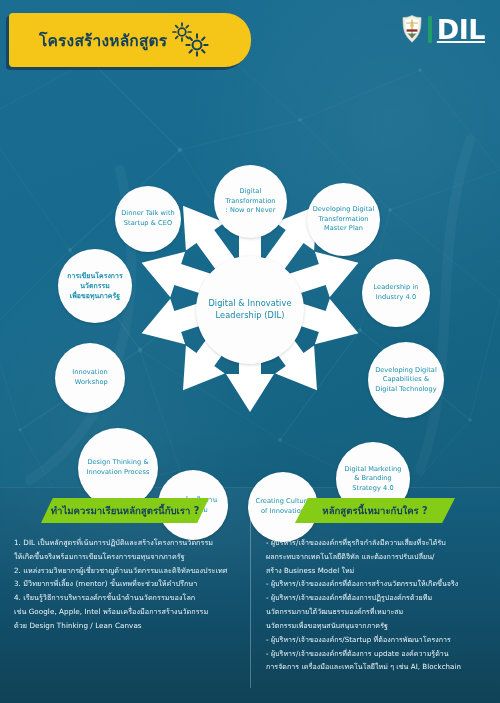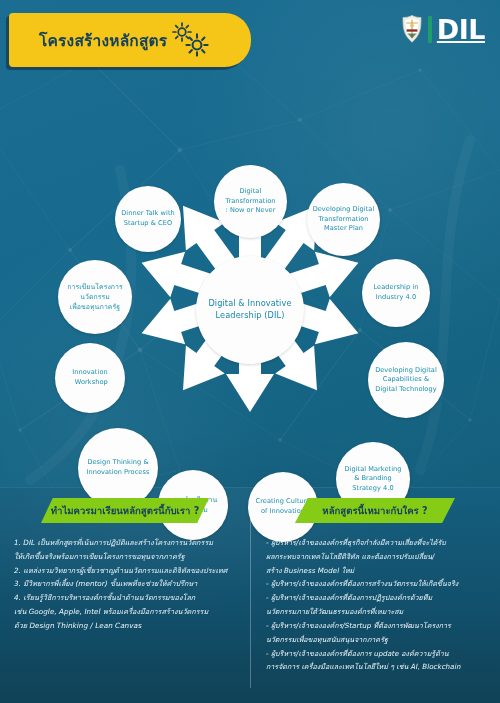--- a/index.html
+++ b/index.html
@@ -84,21 +84,21 @@
   .n-dinner  { left:115px; top:108px; width:66px; height:66px; }
   .n-digtr   { left:214px; top:87px;  width:73px; height:73px; }
   .n-devplan { left:307px; top:105px; width:73px; height:73px; }
   .n-lead    { left:362px; top:181px; width:68px; height:68px; }
   .n-devcap  { left:368px; top:264px; width:76px; height:76px; }
   .n-digmkt  { left:336px; top:364px; width:74px; height:74px; }
   .n-culture { left:248px; top:394px; width:70px; height:70px; }
   .n-team    { left:158px; top:392px; width:70px; height:70px; }
   .n-design  { left:78px;  top:350px; width:80px; height:80px; }
   .n-innows  { left:55px;  top:265px; width:70px; height:70px;text-align:right; }
-  .n-writing { left:58px;  top:182px; width:74px; height:74px; }
+  .n-writing { left:58px;  top:171px; width:74px; height:74px;font-weight:bold; }
 
   
   .col{ position:absolute; top:487px; width:250px; height:216px; z-index:5; }
   .col-left{ left:0; }
   .col-right{ left:250px; }
   .divider{
     position:absolute; left:250px; top:512px; width:1px; height:176px;
     background:rgba(255,255,255,.28); z-index:5;
   }
 
@@ -107,21 +107,21 @@
     background:#84cc16;
     display:flex; align-items:center; justify-content:center;
     color:#16415c; font-size:9.6px; font-weight:bold;
     box-shadow:0 1px 2px rgba(0,0,0,.25);
   }
   .sec-head.left{ width:168px; clip-path:polygon(7% 0,100% 0,93% 100%,0 100%); }
   .sec-head.right{ width:160px; clip-path:polygon(8% 0,100% 0,92% 100%,0 100%); }
 
   .body-text{
     color:#eef6fa; font-size:7.2px; line-height:1.78;
-    padding:14px 12px 0 14px; letter-spacing:.05px;font-style:italic;
+    padding:14px 12px 0 14px; letter-spacing:.05px;
   }
   .col-right .body-text{ padding:14px 10px 0 16px; font-size:7.05px; line-height:1.82; }
   .body-text p{ margin:0 0 1px 0; }
 </style>
 </head>
 <body>
 
 <div class="bg-wrap">
   <div class="bg-base"></div>
   <svg class="bg-net" viewBox="0 0 500 703" preserveAspectRatio="none">
@@ -344,18 +344,18 @@
 
 <div class="col col-right">
   <div class="sec-head right">หลักสูตรนี้เหมาะกับใคร ?</div>
   <div class="body-text">
     <p>- ผู้บริหาร/เจ้าขององค์กรที่ธุรกิจกำลังมีความเสี่ยงที่จะได้รับ</p>
     <p>ผลกระทบจากเทคโนโลยีดิจิทัล และต้องการปรับเปลี่ยน/</p>
     <p>สร้าง Business Model ใหม่</p>
     <p>- ผู้บริหาร/เจ้าขององค์กรที่ต้องการสร้างนวัตกรรมให้เกิดขึ้นจริง</p>
     <p>- ผู้บริหาร/เจ้าขององค์กรที่ต้องการปฏิรูปองค์กรด้วยทีม</p>
     <p>นวัตกรรมภายใต้วัฒนธรรมองค์กรที่เหมาะสม</p>
+    <p>นวัตกรรมเพื่อขอทุนสนับสนุนจากภาครัฐ</p>
     <p>- ผู้บริหาร/เจ้าขององค์กร/Startup ที่ต้องการพัฒนาโครงการ</p>
-    <p>นวัตกรรมเพื่อขอทุนสนับสนุนจากภาครัฐ</p>
     <p>- ผู้บริหาร/เจ้าขององค์กรที่ต้องการ update องค์ความรู้ด้าน</p>
     <p>การจัดการ เครื่องมือและเทคโนโลยีใหม่ ๆ เช่น AI, Blockchain</p>
   </div>
 </div>
 
 </body></html>

